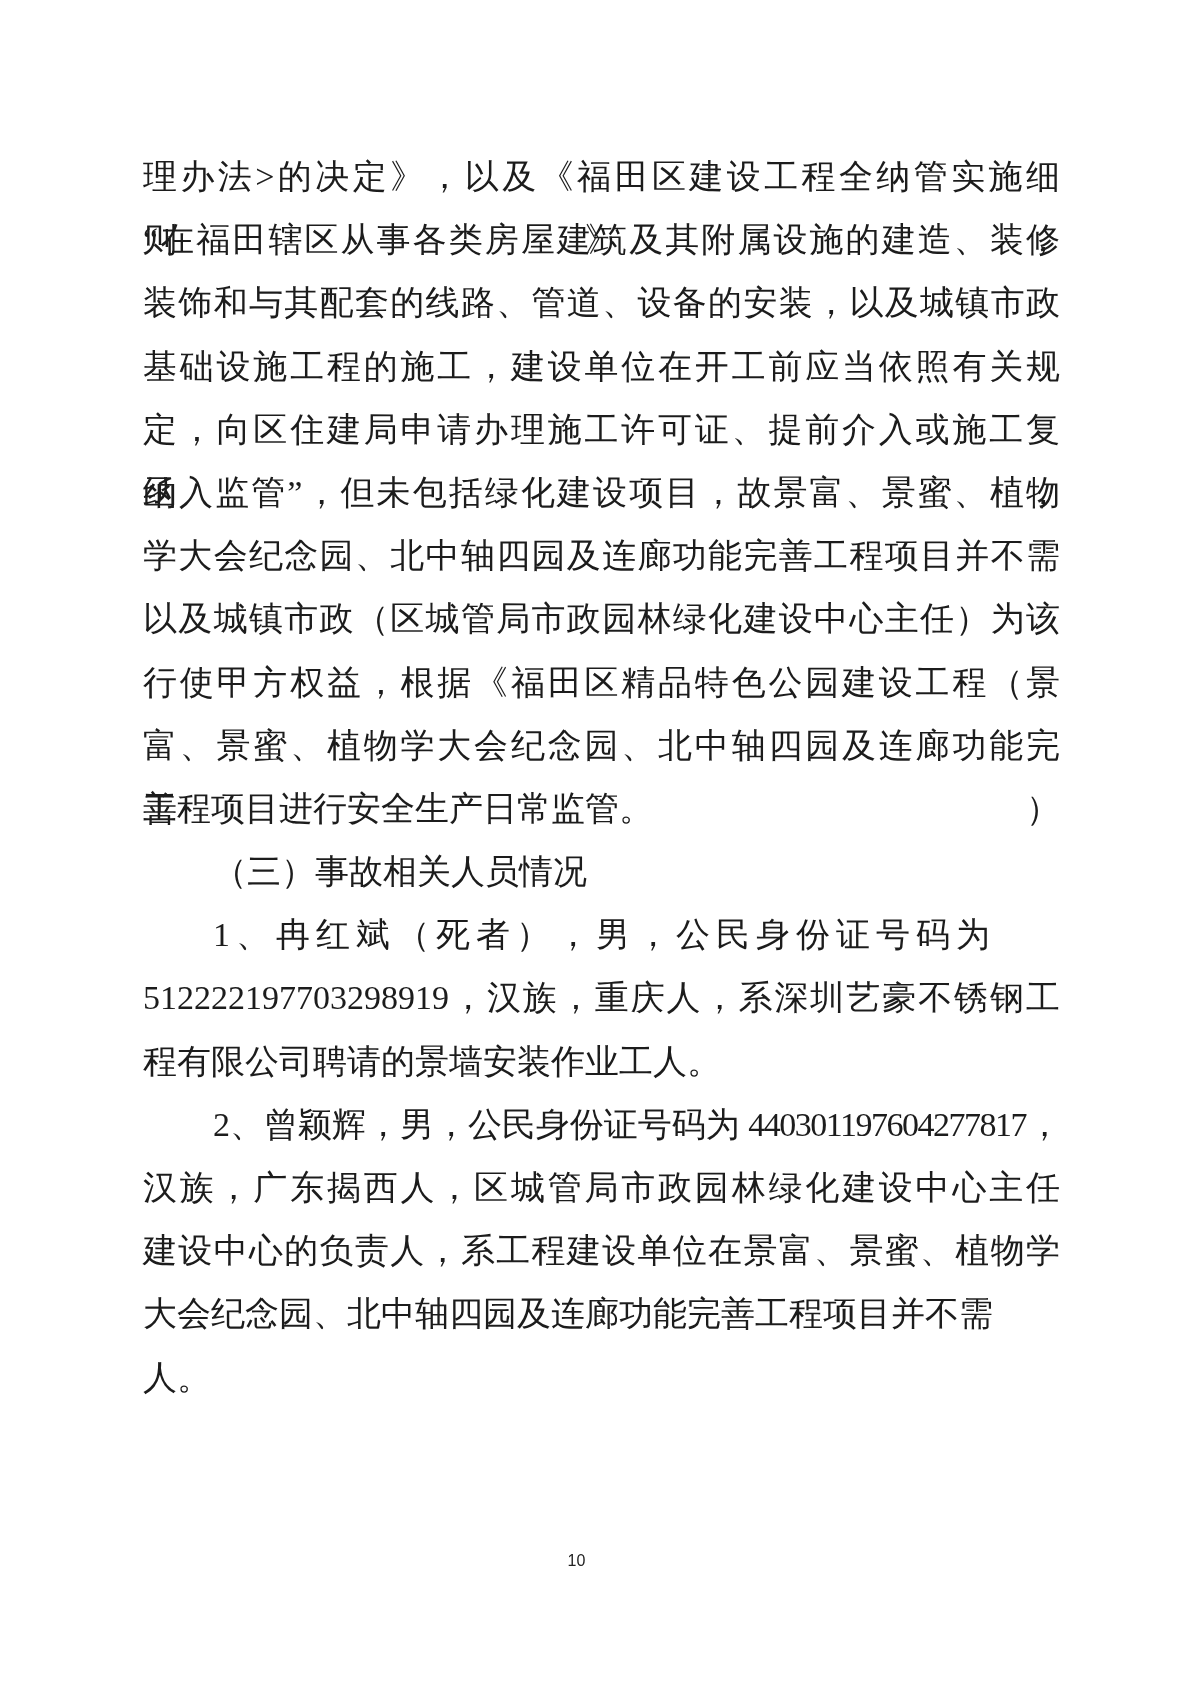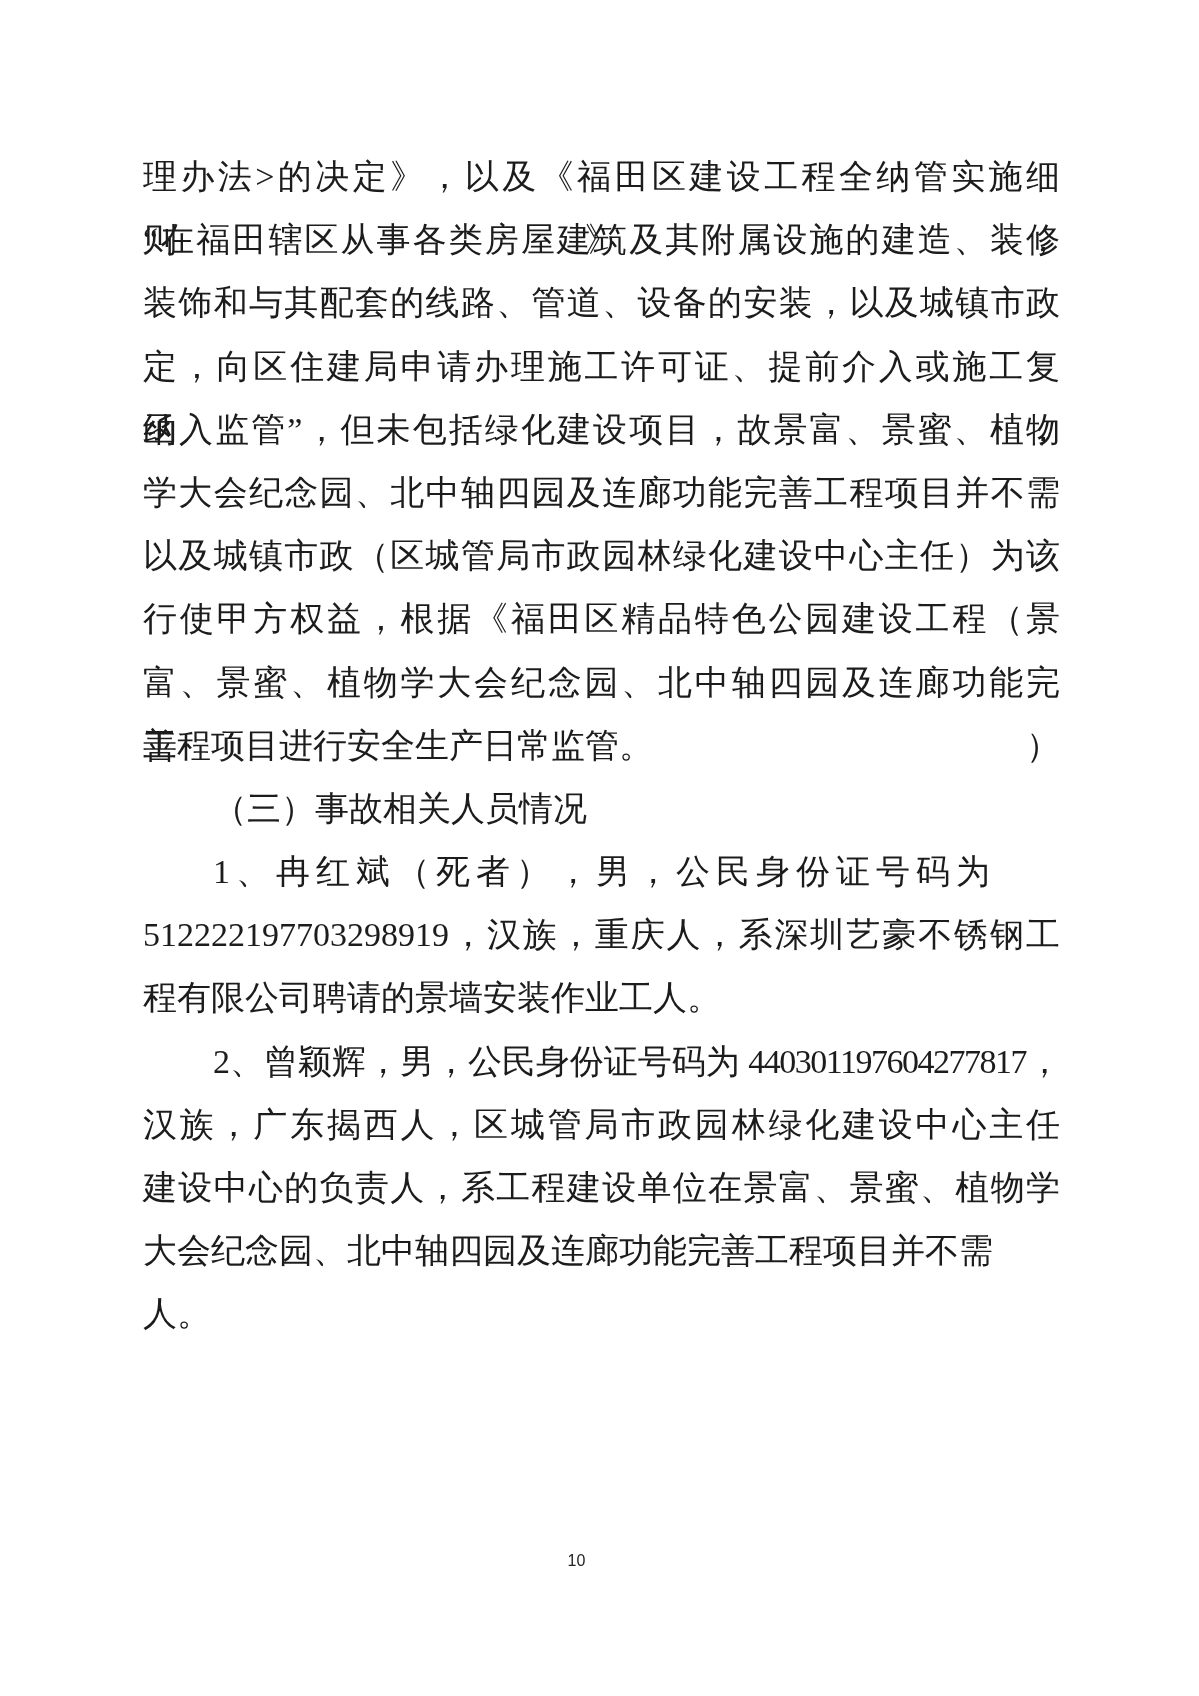--- a/index.html
+++ b/index.html
@@ -60,20 +60,21 @@
   }
 </style>
 </head>
 <body>
 
 <div class="page">
   <div class="content">
     <div class="line justify">理办法&gt;的决定》，以及《福田区建设工程全纳管实施细则》，</div>
     <div class="line justify">“在福田辖区从事各类房屋建筑及其附属设施的建造、装修</div>
     <div class="line justify">装饰和与其配套的线路、管道、设备的安装，以及城镇市政</div>
+    <div class="line justify">基础设施工程的施工，建设单位在开工前应当依照有关规</div>
     <div class="line justify">定，向区住建局申请办理施工许可证、提前介入或施工复函，</div>
     <div class="line justify">纳入监管”，但未包括绿化建设项目，故景富、景蜜、植物</div>
     <div class="line justify">学大会纪念园、北中轴四园及连廊功能完善工程项目并不需</div>
     <div class="line justify">以及城镇市政（区城管局市政园林绿化建设中心主任）为该</div>
     <div class="line justify">行使甲方权益，根据《福田区精品特色公园建设工程（景</div>
     <div class="line justify">富、景蜜、植物学大会纪念园、北中轴四园及连廊功能完善）</div>
     <div class="line short">工程项目进行安全生产日常监管。</div>
     <div class="line short indent">（三）事故相关人员情况</div>
     <div class="line short indent wide">1、冉红斌（死者），男，公民身份证号码为</div>
     <div class="line justify">512222197703298919，汉族，重庆人，系深圳艺豪不锈钢工</div>

